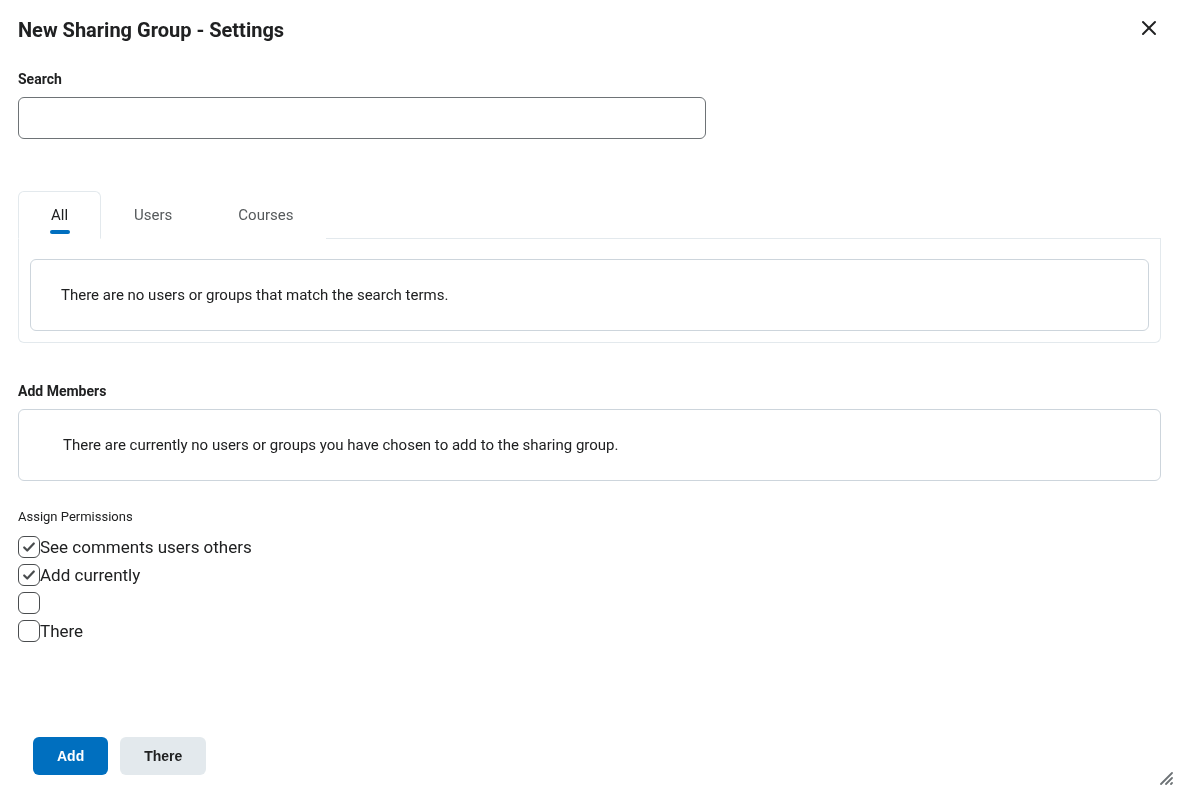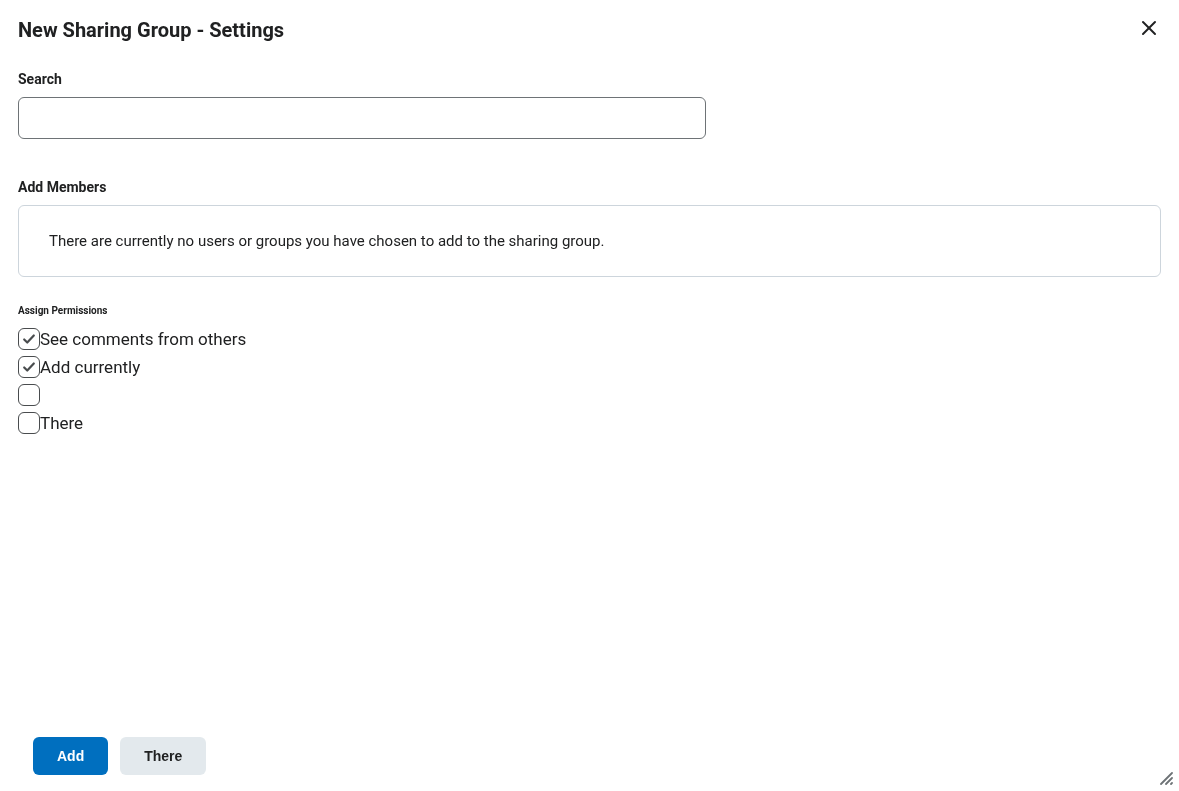--- a/index.html
+++ b/index.html
@@ -112,31 +112,31 @@
     .empty-box {
       border: 1px solid #cdd5dc;
       border-radius: 6px;
       padding: 26px 30px;
       font-size: 15px;
       color: #202122;
     }
     .members-box {
       border: 1px solid #cdd5dc;
       border-radius: 6px;
-      padding: 26px 30px;
+      padding: 26px 44px;
       font-size: 15px;
       color: #202122;
       margin-top: 2px;
     }
     .permissions-section {
       margin-top: 28px;
     }
     .section-label {
-      font-size: 10px;
-      font-weight: 700;
+      font-size: 13px;
+      font-weight: 400;
       color: #202122;
       margin-bottom: 12px;
       display: block;
     }
     .checkbox-row {
       display: flex;
       align-items: center;
       margin-bottom: 6px;
     }
     .checkbox {
@@ -212,34 +212,44 @@
         <line x1="14" y1="2" x2="2" y2="14"></line>
       </svg>
     </span>
   </button>
 </div>
 
 <div class="content">
   <label class="field-label">Search</label>
   <input type="text" class="search-input" value="" style="">
 
+  <div class="tabs-container">
+    <div class="tabs-bar">
+      <div class="tab active">All</div>
+      <div class="tab">Users</div>
+      <div class="tab">Courses</div>
+    </div>
+    <div class="tab-panel">
+      <div class="empty-box">There are no users or groups that match the search terms.</div>
+    </div>
+  </div>
 
   <label class="field-label" style="margin-top:40px;">Add Members</label>
   <div class="members-box">There are currently no users or groups you have chosen to add to the sharing group.</div>
 
   <div class="permissions-section">
     <label class="section-label">Assign Permissions</label>
 
     <div class="checkbox-row">
       <span class="checkbox checked">
         <svg viewBox="0 0 16 16" fill="none" stroke="#494c4e" stroke-width="2.5" stroke-linecap="round" stroke-linejoin="round">
             <polyline points="2.5,8.5 6,12 13.5,4"></polyline>
           </svg>
       </span>
-      <label class="checkbox-label">See comments from others</label>
+      <label class="checkbox-label">See comments users others</label>
     </div>
 
     <div class="checkbox-row">
       <span class="checkbox checked">
         <svg viewBox="0 0 16 16" fill="none" stroke="#494c4e" stroke-width="2.5" stroke-linecap="round" stroke-linejoin="round">
             <polyline points="2.5,8.5 6,12 13.5,4"></polyline>
           </svg>
       </span>
       <label class="checkbox-label">Add currently</label>
     </div>

